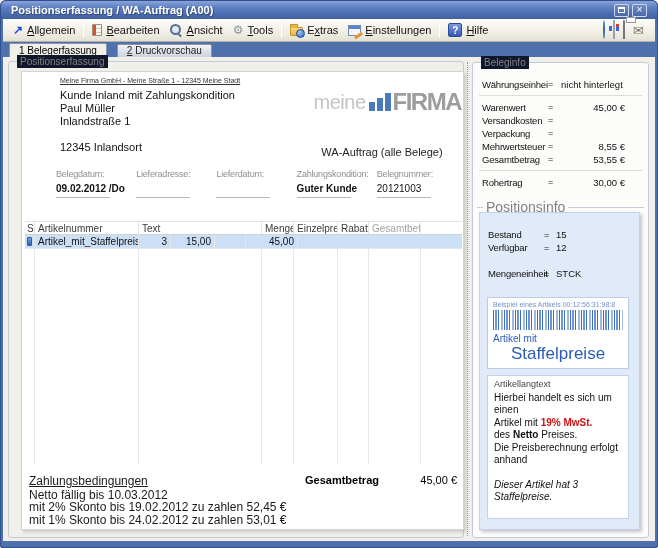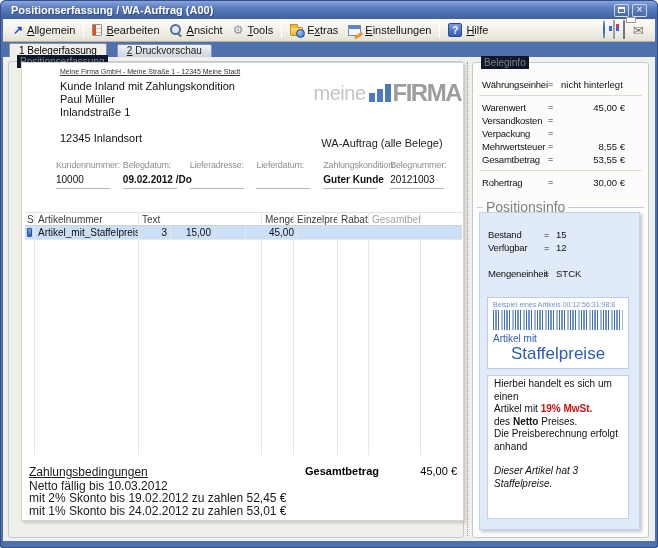--- a/index.html
+++ b/index.html
@@ -71,21 +71,21 @@
 
   
   .contentarea{position:absolute;left:3px;right:3px;top:57px;bottom:7px;background:#f1efe9;}
   .grpbox{position:absolute;border:1px solid #c2cad8;border-radius:3px;}
   .legend{position:absolute;top:-7px;left:8px;font-size:10px;color:#828282;background:#0f172a;
     padding:0 3px;line-height:13px;white-space:nowrap;}
   .dotted-sep{position:absolute;left:464px;top:5px;bottom:5px;border-left:1px dotted #979ca6;}
 
   
   .grp-pos{left:5px;top:4px;width:456px;height:477px;}
-  .doc{position:absolute;left:12px;top:0;width:443px;height:459px;background:#fff;
+  .doc{position:absolute;left:12px;top:9px;width:443px;height:459px;background:#fff;
     border:1px solid #d4d4d0;box-shadow:2px 2px 3px rgba(110,110,110,.28);}
   .sender{position:absolute;left:38px;top:5px;font-size:7px;color:#333;text-decoration:underline;white-space:nowrap;}
   .addr{position:absolute;left:38px;top:17px;font-size:11px;line-height:13px;color:#111;}
   .addr .city{margin-top:13px;}
   .logo{position:absolute;left:281px;top:20px;width:158px;display:flex;align-items:flex-end;justify-content:flex-end;}
   .logo .w1{font-size:20px;color:#c4c4c4;letter-spacing:-.5px;line-height:19px;}
   .bars{display:flex;align-items:flex-end;gap:2px;margin:0 2px 1px 3px;}
   .bar{width:6px;background:#4b79bd;}
   .b1{height:9px}.b2{height:13px}.b3{height:18px}
   .logo .w2{font-size:24px;color:#9d9d9d;font-weight:bold;letter-spacing:-1.5px;line-height:20px;}
@@ -238,25 +238,20 @@
           <span class="bars">
             <span class="bar b1"></span>
               <span class="bar b2"></span>
               <span class="bar b3"></span>
           </span>
           <span class="w2">FIRMA</span>
         </div>
         <div class="doctype">WA-Auftrag (alle Belege)</div>
 
         <div class="fields">
-          <div class="field">
-            <div class="flabel">Kundennummer:</div>
-            <div class="fval">10000</div>
-            <div class="fline"></div>
-          </div>
           <div class="field">
             <div class="flabel">Belegdatum:</div>
             <div class="fval bold">09.02.2012 /Do</div>
             <div class="fline"></div>
           </div>
           <div class="field">
             <div class="flabel">Lieferadresse:</div>
             <div class="fval"></div>
             <div class="fline"></div>
           </div>
@@ -392,20 +387,21 @@
           </div>
 
           <div class="art-img">
             <div class="cap">Beispiel eines Artikels 00:12:56:31:98:8</div>
             <div class="barcode"></div>
             <div class="ai1">Artikel mit</div>
             <div class="ai2">Staffelpreise</div>
           </div>
 
           <div class="art-text">
+            <div class="at-label">Artikellangtext</div>
             <div><span>Hierbei handelt es sich um einen</span></div>
             <div><span>Artikel mit </span><span class="red">19% MwSt.</span></div>
             <div><span>des </span><span class="bld">Netto</span><span> Preises.</span></div>
             <div><span>Die Preisberechnung erfolgt anhand</span></div>
             <div class="ital"><span>Dieser Artikel hat 3 Staffelpreise.</span></div>
           </div>
         </div>
       </div>
     </div>
 

